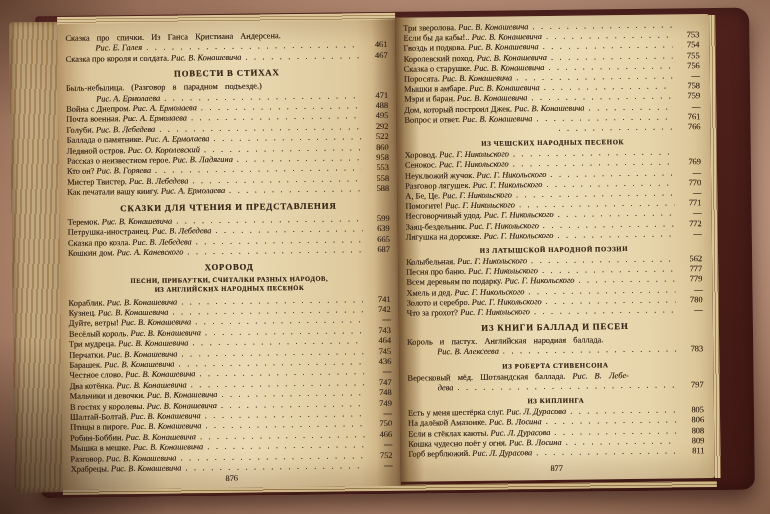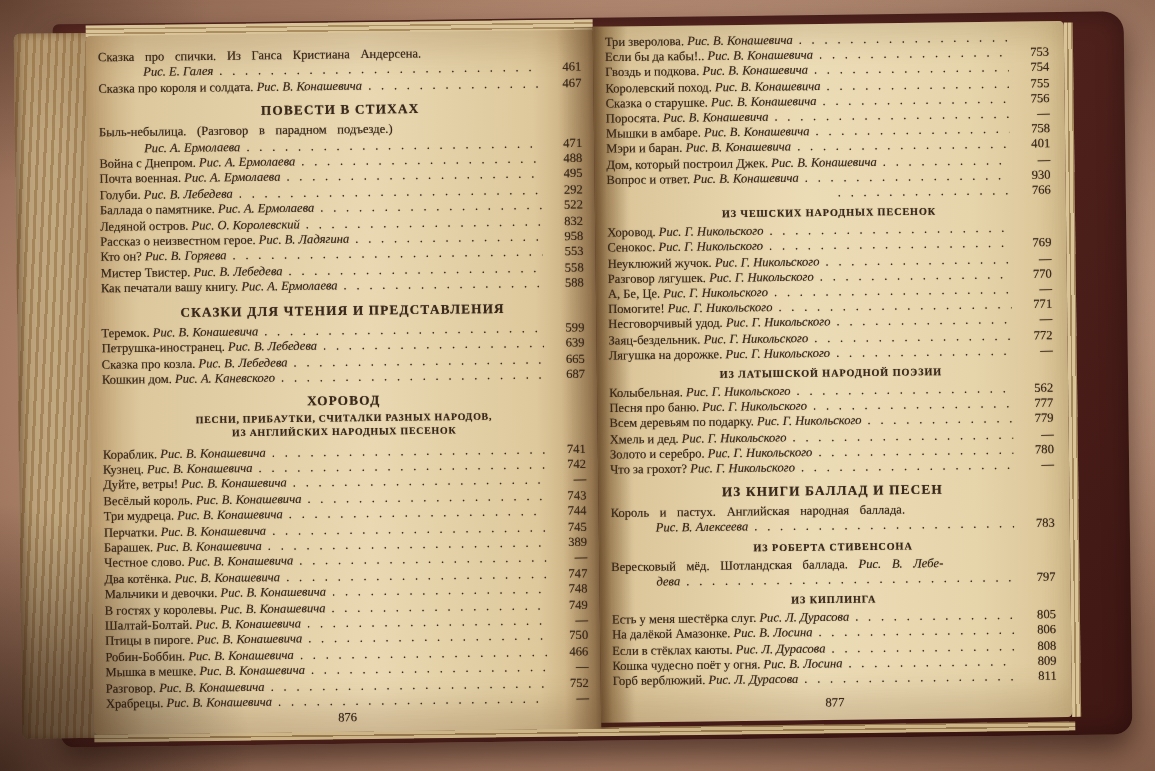--- a/index.html
+++ b/index.html
@@ -124,21 +124,21 @@
         <span class="pg">292</span>
       </div>
       <div class="row">
         <span class="txt">Баллада о памятнике. <i>Рис. А. Ермолаева</i></span>
         <span class="lead"></span>
         <span class="pg">522</span>
       </div>
       <div class="row">
         <span class="txt">Ледяной остров. <i>Рис. О. Королевский</i></span>
         <span class="lead"></span>
-        <span class="pg">832</span>
+        <span class="pg">860</span>
       </div>
       <div class="row">
         <span class="txt">Рассказ о неизвестном герое. <i>Рис. В. Ладягина</i></span>
         <span class="lead"></span>
         <span class="pg">958</span>
       </div>
       <div class="row">
         <span class="txt">Кто он? <i>Рис. В. Горяева</i></span>
         <span class="lead"></span>
         <span class="pg">553</span>
@@ -193,31 +193,31 @@
         <span class="pg">—</span>
       </div>
       <div class="row">
         <span class="txt">Весёлый король. <i>Рис. В. Конашевича</i></span>
         <span class="lead"></span>
         <span class="pg">743</span>
       </div>
       <div class="row">
         <span class="txt">Три мудреца. <i>Рис. В. Конашевича</i></span>
         <span class="lead"></span>
-        <span class="pg">744</span>
+        <span class="pg">464</span>
       </div>
       <div class="row">
         <span class="txt">Перчатки. <i>Рис. В. Конашевича</i></span>
         <span class="lead"></span>
         <span class="pg">745</span>
       </div>
       <div class="row">
         <span class="txt">Барашек. <i>Рис. В. Конашевича</i></span>
         <span class="lead"></span>
-        <span class="pg">389</span>
+        <span class="pg">436</span>
       </div>
       <div class="row">
         <span class="txt">Честное слово. <i>Рис. В. Конашевича</i></span>
         <span class="lead"></span>
         <span class="pg">—</span>
       </div>
       <div class="row">
         <span class="txt">Два котёнка. <i>Рис. В. Конашевича</i></span>
         <span class="lead"></span>
         <span class="pg">747</span>
@@ -295,31 +295,31 @@
         <span class="pg">—</span>
       </div>
       <div class="row">
         <span class="txt">Мышки в амбаре. <i>Рис. В. Конашевича</i></span>
         <span class="lead"></span>
         <span class="pg">758</span>
       </div>
       <div class="row">
         <span class="txt">Мэри и баран. <i>Рис. В. Конашевича</i></span>
         <span class="lead"></span>
-        <span class="pg">401</span>
+        <span class="pg">759</span>
       </div>
       <div class="row">
         <span class="txt">Дом, который построил Джек. <i>Рис. В. Конашевича</i></span>
         <span class="lead"></span>
         <span class="pg">—</span>
       </div>
       <div class="row">
         <span class="txt">Вопрос и ответ. <i>Рис. В. Конашевича</i></span>
         <span class="lead"></span>
-        <span class="pg">930</span>
+        <span class="pg">761</span>
       </div>
       <div class="row ind2">
         <span class="txt"></span>
         <span class="lead"></span>
         <span class="pg">766</span>
       </div>
       <div class="h-small">ИЗ ЧЕШСКИХ НАРОДНЫХ ПЕСЕНОК</div>
       <div class="row">
         <span class="txt">Хоровод. <i>Рис. Г. Никольского</i></span>
         <span class="lead"></span>

